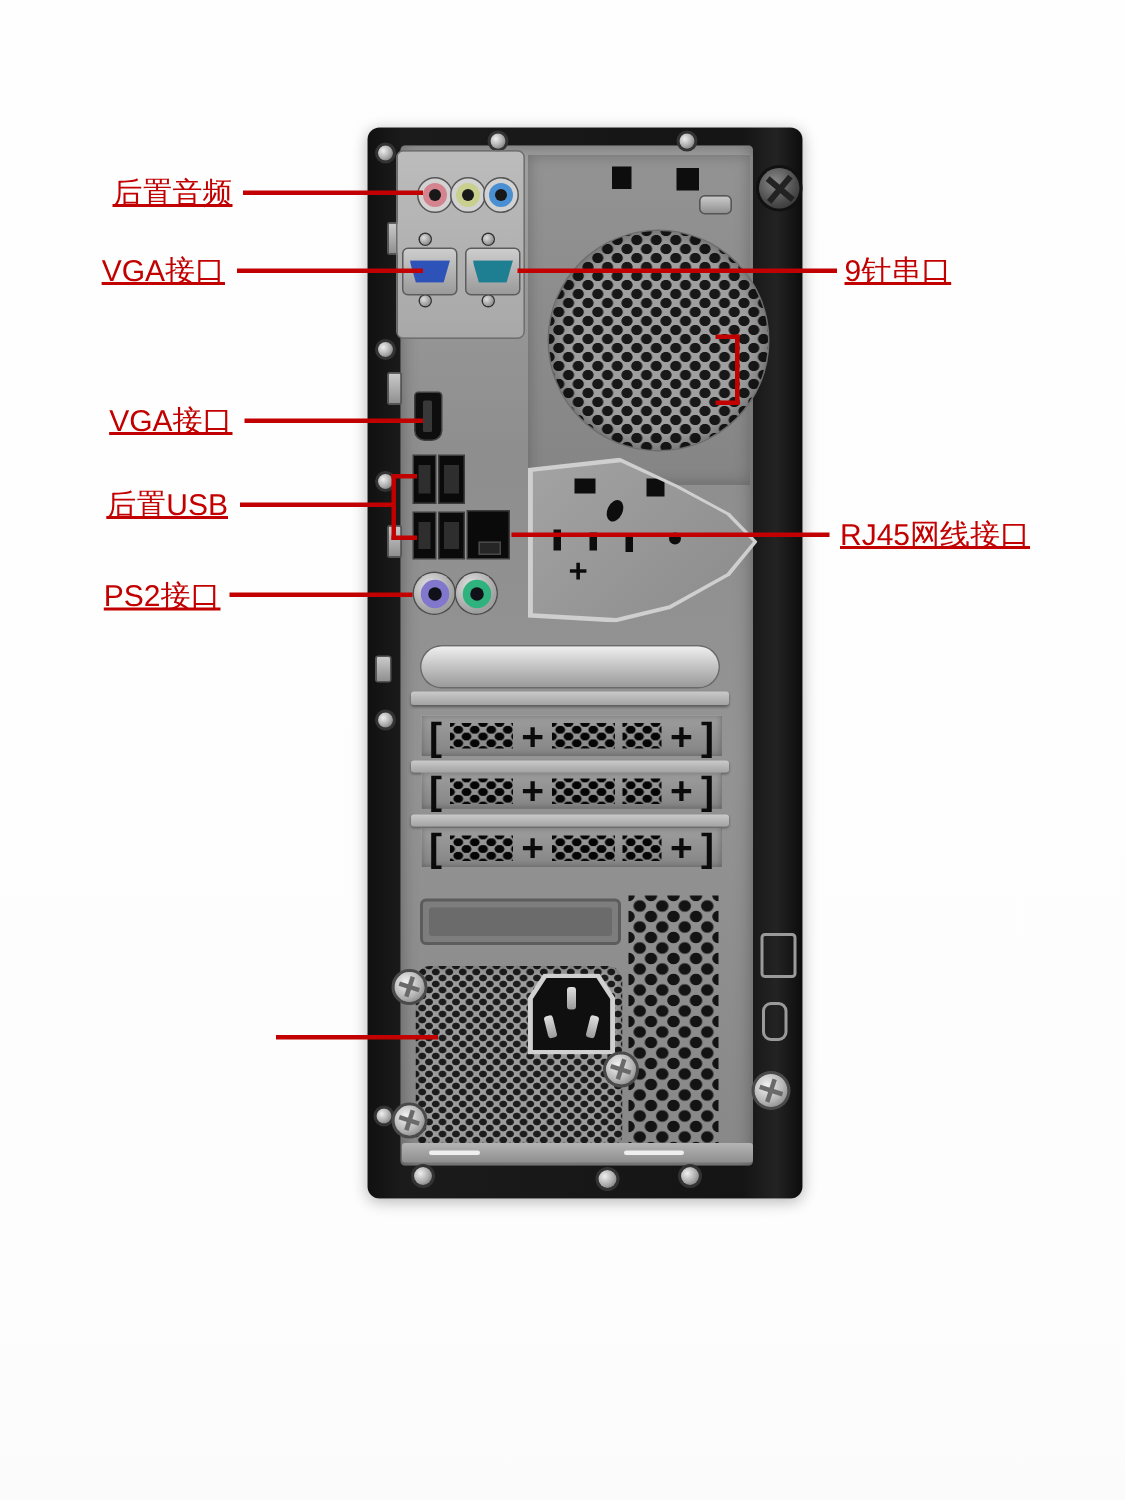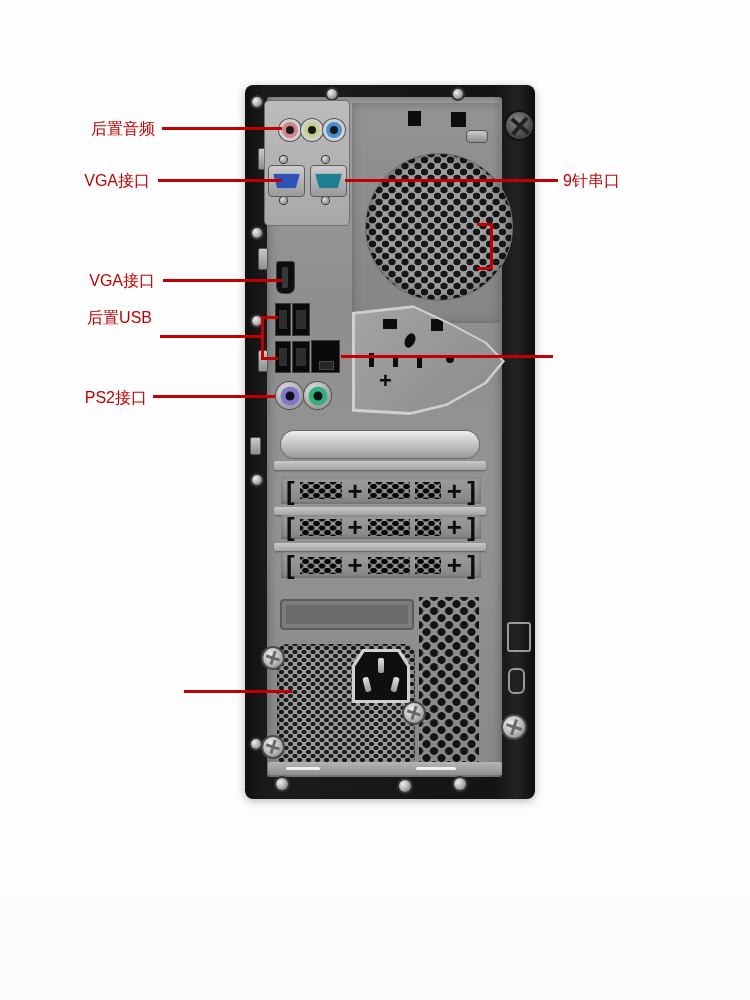--- a/index.html
+++ b/index.html
@@ -90,21 +90,21 @@
     background-size:15px 14px;background-position:0 0,7.5px 7px;}
   .c14{left:107px;top:564px;width:58px;height:54px;
     clip-path:polygon(18% 0,82% 0,100% 30%,100% 100%,0 100%,0 30%);background:#d0d0d0;}
   .c14 .cavity{left:3px;top:3px;right:3px;bottom:3px;
     clip-path:polygon(18% 0,82% 0,100% 30%,100% 100%,0 100%,0 30%);background:#0f0f0f;}
   .c14 .pin{background:linear-gradient(180deg,#e0e0e0,#9a9a9a);border-radius:2px;width:6px;height:15px;}
   .psu-foot{left:23px;top:677px;width:234px;height:13px;background:linear-gradient(180deg,#b5b5b5,#8e8e8e);border-radius:2px;}
   .psu-foot i{position:absolute;background:#efefef;height:3px;top:5px;border-radius:2px;}
   .latch-outline{border:2px solid #9a9a9a;background:transparent;border-radius:3px;}
   
-  .callout-label{position:absolute;font-size:16px;line-height:28px;color:var(--accent,#c30000);white-space:nowrap;}
+  .callout-label{position:absolute;font-size:20px;line-height:28px;color:var(--accent,#c30000);white-space:nowrap;text-decoration:underline;}
   .callout-label.right-align{text-align:right;}
   .cline{position:absolute;background:var(--accent,#c30000);height:3px;}
   .cline.v{width:3px;}
   .fan-bracket{position:absolute;left:477px;top:223px;width:13px;height:41px;
     border:3px solid var(--accent,#c30000);border-left:none;}
   
   .note{position:absolute;left:0;top:912px;width:100%;text-align:center;
     font-size:31px;color:#3c3c3c;letter-spacing:1px;}
 </style>
 </head>
@@ -266,26 +266,27 @@
 
   <div class="callout-label right-align" style="left:0;top:167px;width:150px;">VGA接口</div>
   <div class="cline" style="left:158px;top:179px;width:124px;"></div>
 
   <div class="callout-label" style="left:563px;top:167px;">9针串口</div>
   <div class="cline" style="left:345px;top:179px;width:213px;"></div>
 
   <div class="callout-label right-align" style="left:0;top:267px;width:155px;">VGA接口</div>
   <div class="cline" style="left:163px;top:279px;width:119px;"></div>
 
-  <div class="callout-label right-align" style="left:0;top:304px;width:152px;">后置USB</div>
+  <div class="callout-label right-align" style="left:0;top:323px;width:152px;">后置USB</div>
   <div class="cline" style="left:160px;top:335px;width:104px;"></div>
   <div class="cline v" style="left:261px;top:316px;height:44px;"></div>
   <div class="cline" style="left:261px;top:316px;width:17px;"></div>
   <div class="cline" style="left:261px;top:357px;width:17px;"></div>
 
+  <div class="callout-label" style="left:560px;top:343px;">RJ45网线接口</div>
   <div class="cline" style="left:341px;top:355px;width:212px;"></div>
 
   <div class="callout-label right-align" style="left:0;top:384px;width:147px;">PS2接口</div>
   <div class="cline" style="left:153px;top:395px;width:122px;"></div>
 
   <div class="cline" style="left:184px;top:690px;width:108px;"></div>
 
   <div class="fan-bracket"></div>
 
 

